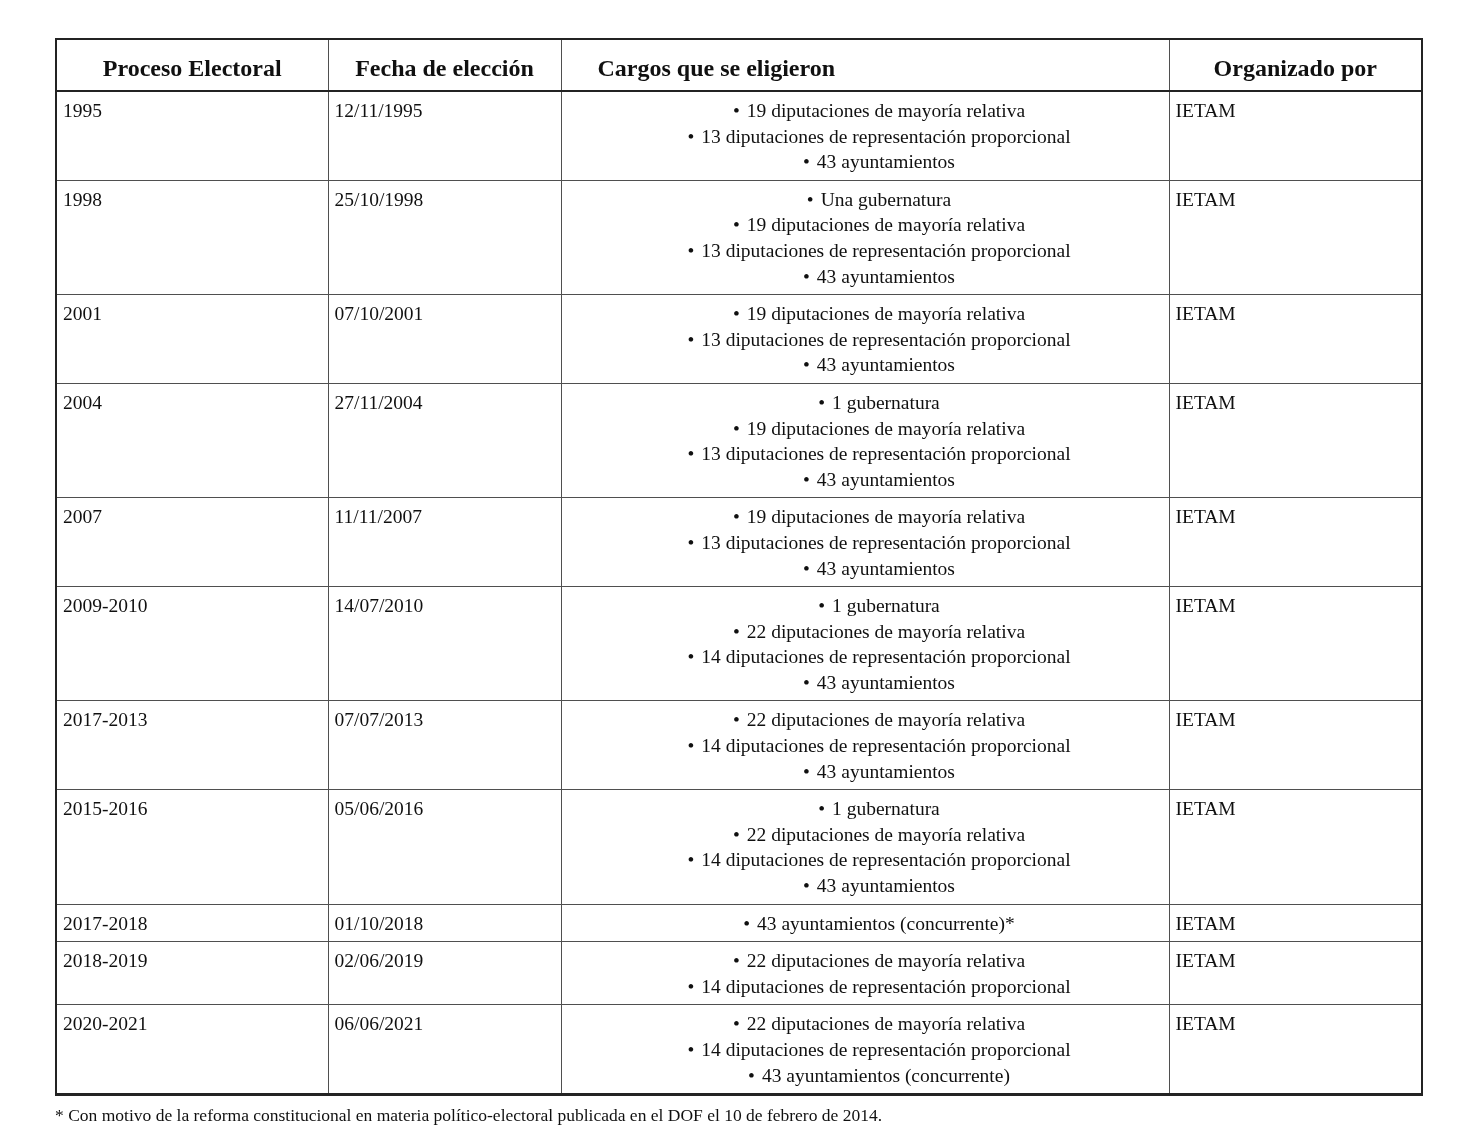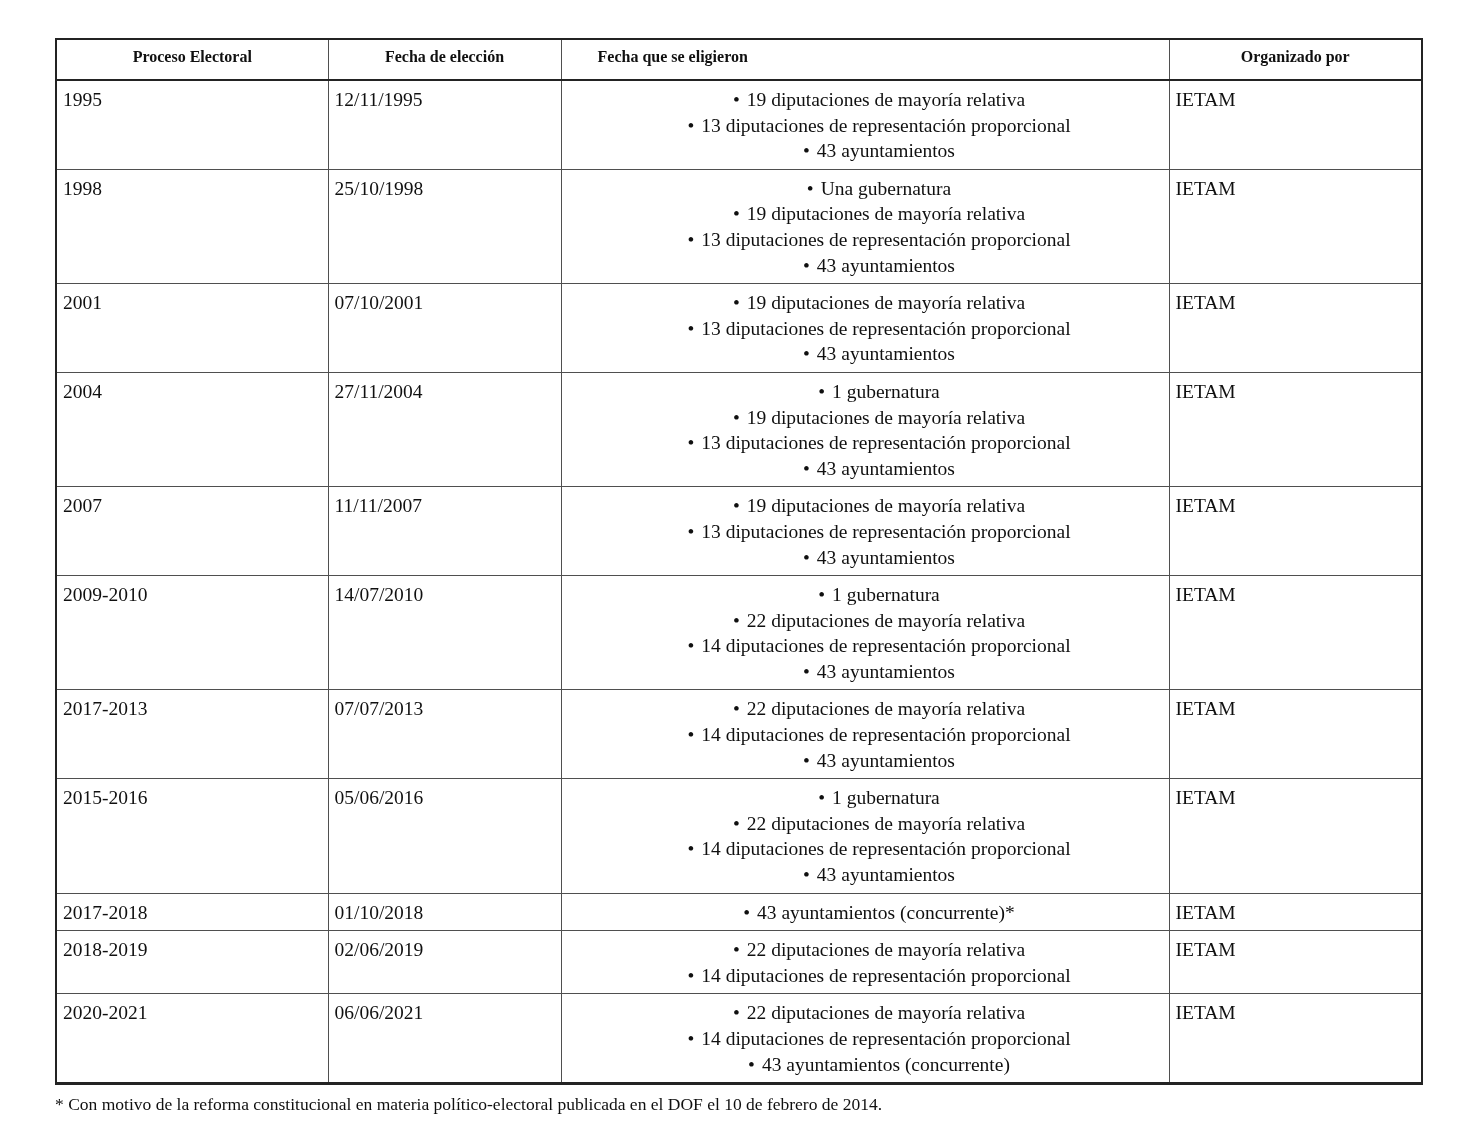--- a/index.html
+++ b/index.html
@@ -30,23 +30,23 @@
   col.c-cargos  { width: 608px; }
   col.c-org     { width: 253px; }
 
   th, td {
     border: 1px solid var(--border-inner);
     vertical-align: top;
   }
   thead th {
     border-bottom: 2px solid var(--border-outer);
     font-weight: bold;
-    font-size: 16px;
+    font-size: 24px;
     line-height: 24px;
-    padding: 5px 6px 10px;
+    padding: 16px 6px 10px;
     text-align: center;
   }
   thead th.col-cargos {
     text-align: left;
     padding-left: 36px;
   }
   tbody td {
     font-size: 19.5px;
     line-height: 25.6px;
     padding: 6px 6px 5px;
@@ -73,21 +73,21 @@
     <colgroup>
       <col class="c-proceso">
         <col class="c-fecha">
         <col class="c-cargos">
         <col class="c-org">
     </colgroup>
     <thead>
       <tr>
         <th class="col-proceso">Proceso Electoral</th>
         <th class="col-fecha">Fecha de elección</th>
-        <th class="col-cargos">Fecha que se eligieron</th>
+        <th class="col-cargos">Cargos que se eligieron</th>
         <th class="col-org">Organizado por</th>
       </tr>
     </thead>
     <tbody id="table-body">
         <tr>
           <td class="col-proceso">1995</td>
           <td class="col-fecha">12/11/1995</td>
           <td class="col-cargos">
             <ul class="cargos-list">
               <li><span class="bullet-glyph">•</span><span>19 diputaciones de mayoría relativa</span></li>

